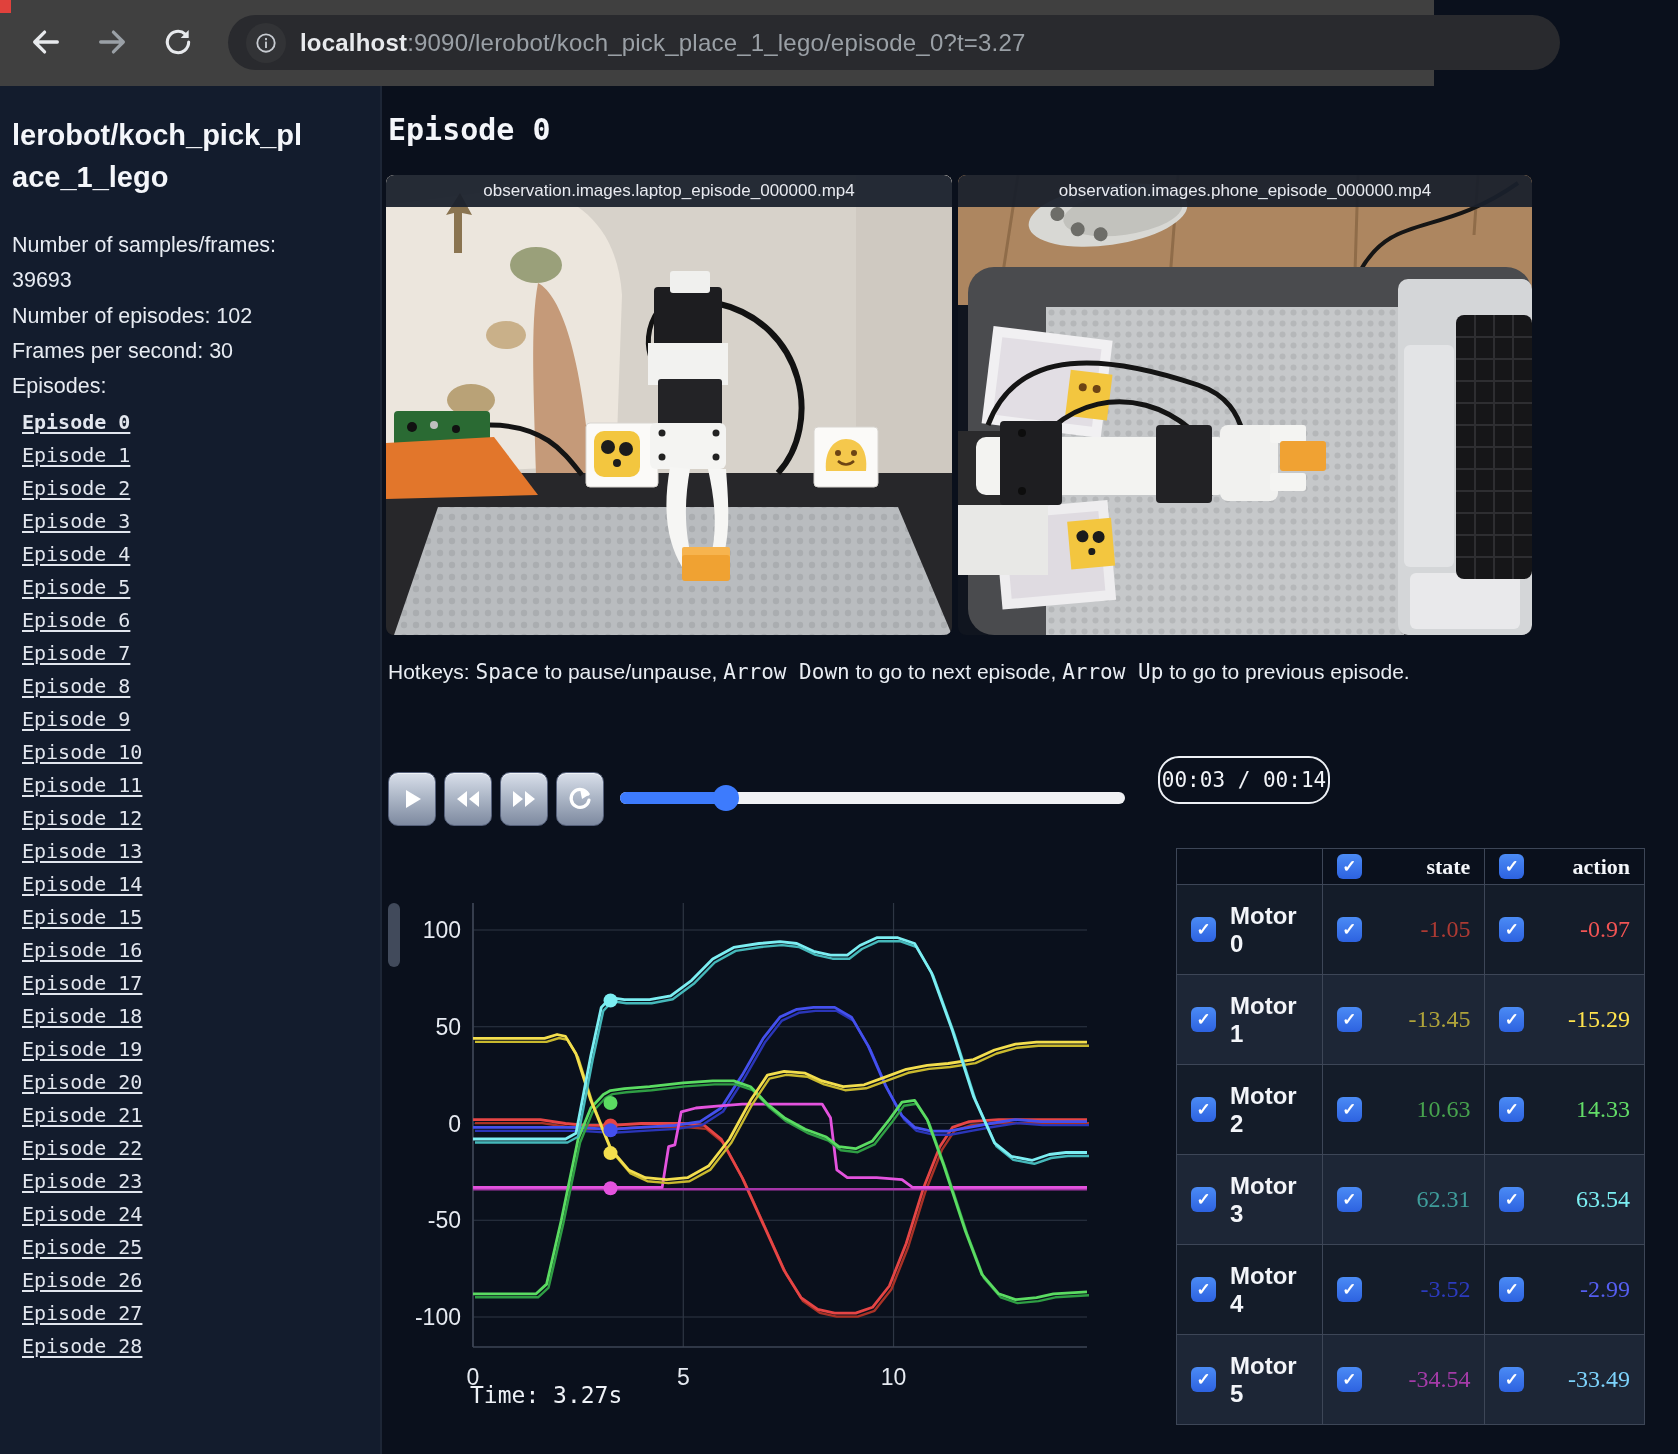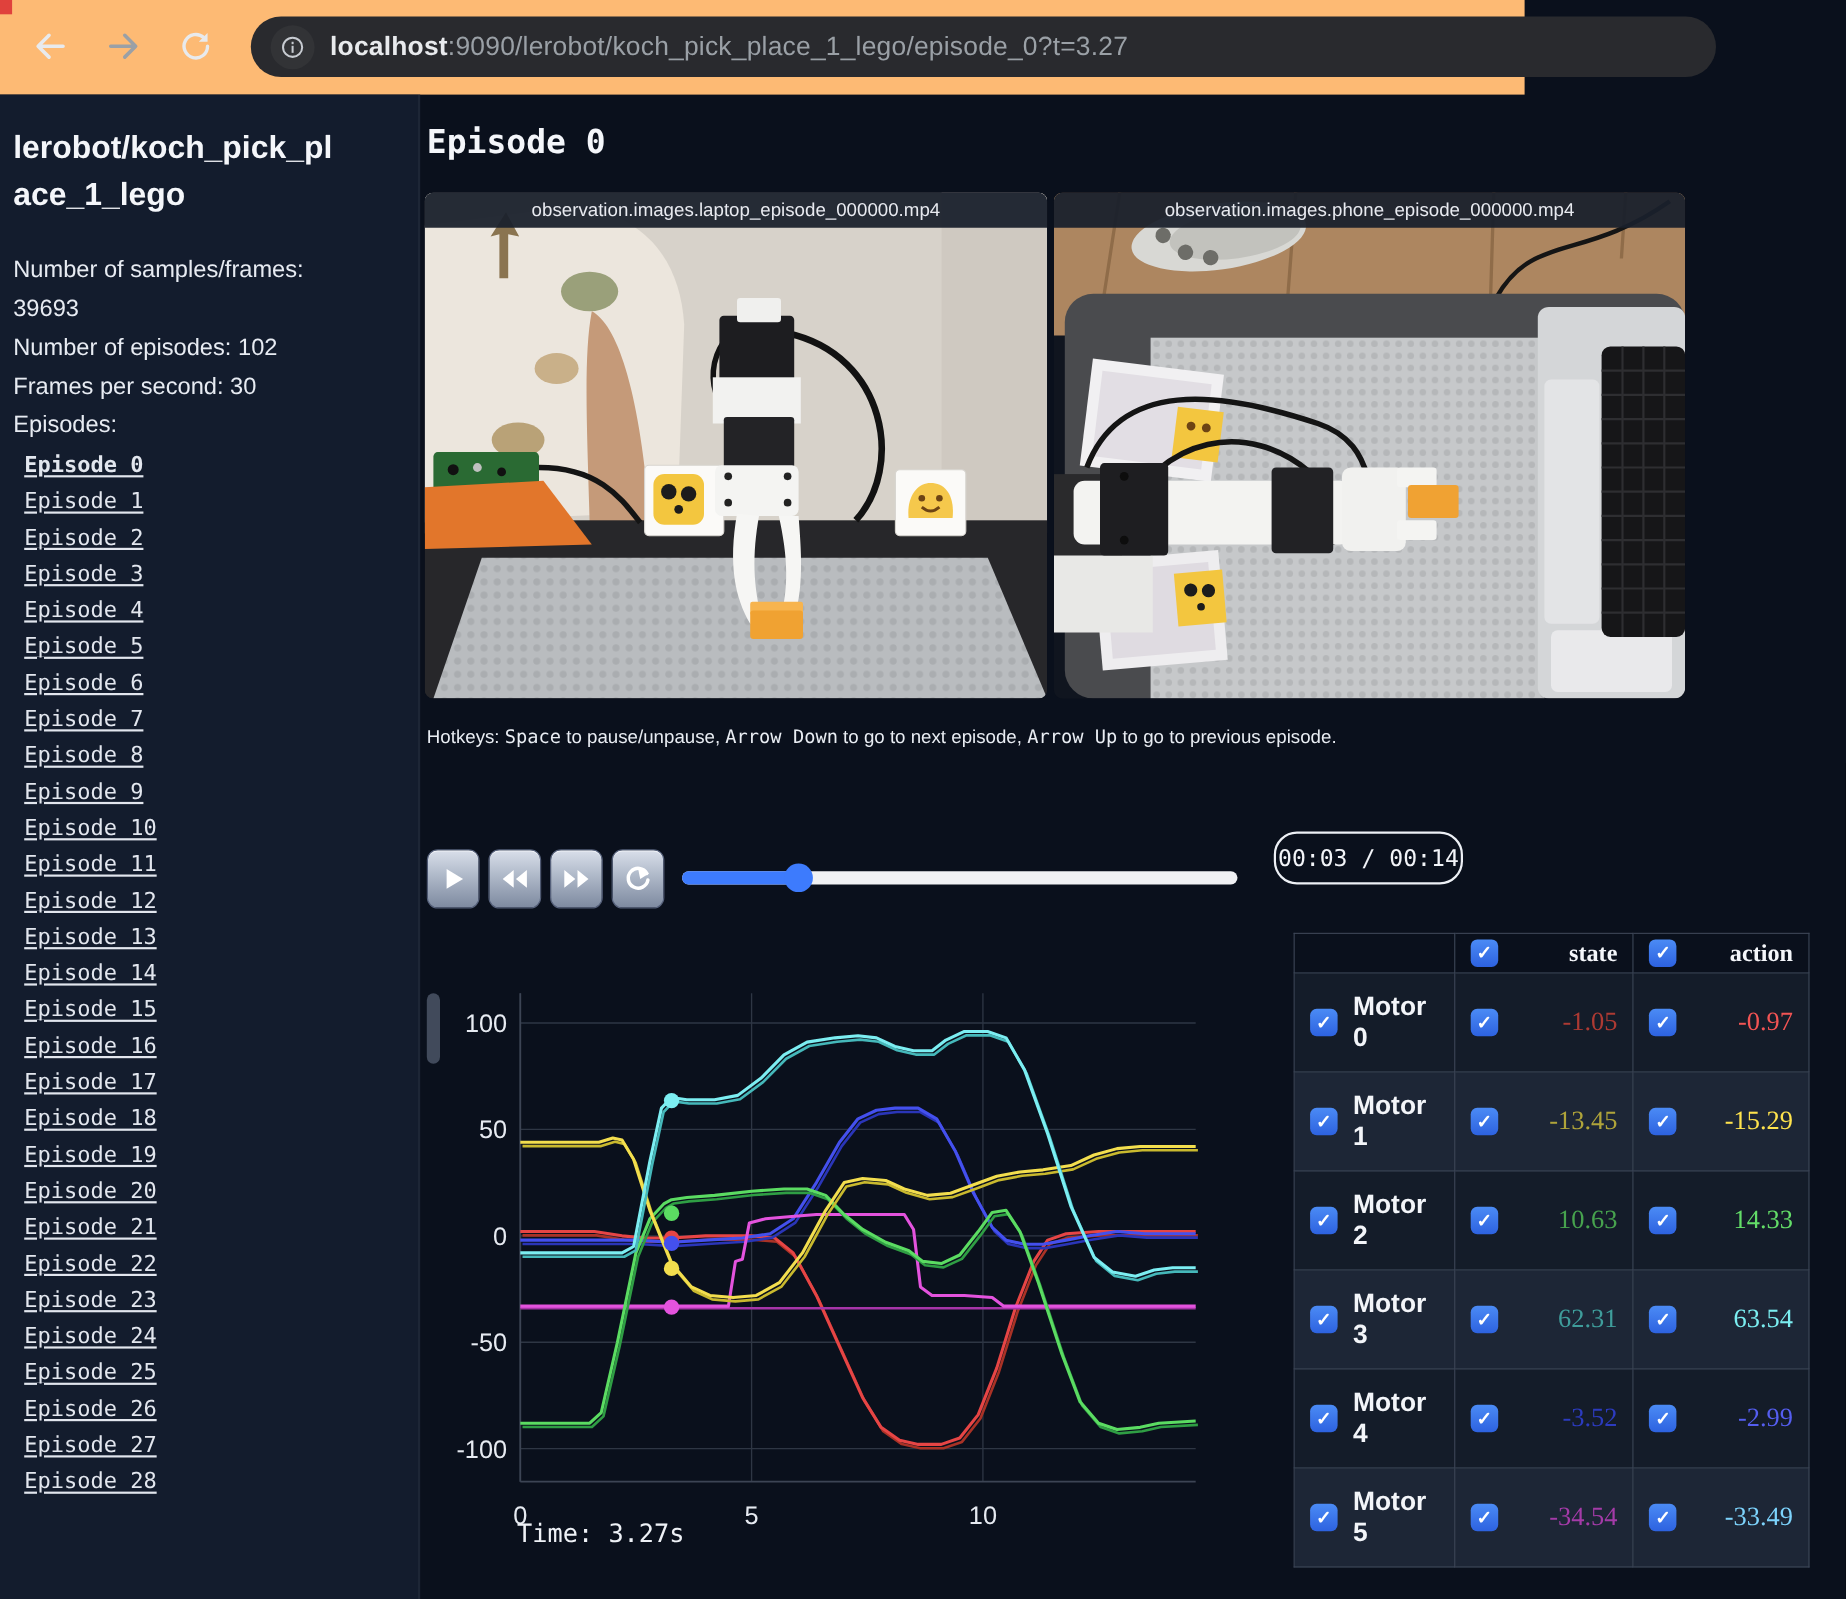--- a/index.html
+++ b/index.html
@@ -1,21 +1,21 @@
 <!DOCTYPE html>
 <html><head>
 <meta charset="utf-8">
 <style>
   html,body{margin:0;padding:0;background:#06090f;}
   .app{position:relative;width:1678px;height:1454px;overflow:hidden;background:#0a101c;
        font-family:"Liberation Sans",sans-serif;color:#e8ecf3;}
   .mono{font-family:"DejaVu Sans Mono",monospace;}
 
   
-  .chrome{position:absolute;left:0;top:0;width:1386px;height:86px;background:#fdba74;}
+  .chrome{position:absolute;left:0;top:0;width:1386px;height:86px;background:#404040;padding-left:48px;}
   .corner-dot{position:absolute;left:0;top:0;width:11px;height:13px;background:#e0413c;}
   .navbtn{position:absolute;top:18px;width:48px;height:48px;display:flex;align-items:center;justify-content:center;}
   .addr{position:absolute;left:228px;top:15px;width:1332px;height:55px;border-radius:28px;background:#292a2e;
         display:flex;align-items:center;gap:14px;padding:0 10px;box-sizing:border-box;}
   .addr-text{font-size:24px;color:#9aa0a6;letter-spacing:.2px;white-space:nowrap;overflow:hidden;}
   .addr-text b{color:#e8eaed;font-weight:600;}
   .info-badge{width:40px;height:40px;border-radius:50%;background:#323336;display:flex;align-items:center;justify-content:center;flex:0 0 auto;margin-left:8px;}
 
   
   .sidebar{position:absolute;left:0;top:86px;width:380px;height:1368px;background:#131c2d;box-sizing:border-box;padding:28px 26px 0 12px;}
@@ -31,21 +31,21 @@
   
   .main-title{position:absolute;left:388px;top:112px;font-size:30px;font-weight:bold;color:#f4f6fa;}
   .video-panel{position:absolute;top:175px;height:460px;border-radius:8px;overflow:hidden;background:#10151f;}
   .vp-left{left:386px;width:566px;}
   .vp-right{left:958px;width:574px;}
   .video-titlebar{position:absolute;left:0;top:0;right:0;height:32px;background:rgba(26,32,44,.94);
                   border-radius:8px 8px 0 0;display:flex;align-items:center;justify-content:center;z-index:2;}
   .video-titlebar span{font-size:17px;color:#e8eaf0;}
   .video-scene{position:absolute;inset:0;}
 
-  .hotkeys{position:absolute;left:388px;top:660px;font-size:17px;color:#e9edf3;}
+  .hotkeys{position:absolute;left:388px;top:660px;font-size:21px;color:#e9edf3;}
 
   
   .ctrl-btn{position:absolute;top:772px;width:46px;height:52px;border-radius:10px;
             background:linear-gradient(180deg,#d9dfea 0%,#aeb8c8 45%,#7e8aa0 100%);
             border:1px solid #55607a;box-shadow:inset 0 1px 0 rgba(255,255,255,.6);
             display:flex;align-items:center;justify-content:center;}
   .slider{position:absolute;left:620px;top:792px;width:505px;height:12px;border-radius:7px;background:#f0f1f4;}
   .slider-fill{position:absolute;left:0;top:0;height:12px;border-radius:7px 0 0 7px;background:#3d7bfd;}
   .slider-knob{position:absolute;top:-7px;width:26px;height:26px;border-radius:50%;background:#3d7bfd;}
   .time-pill{position:absolute;left:1158px;top:756px;width:172px;height:48px;border:2px solid #edf0f5;border-radius:21px;

